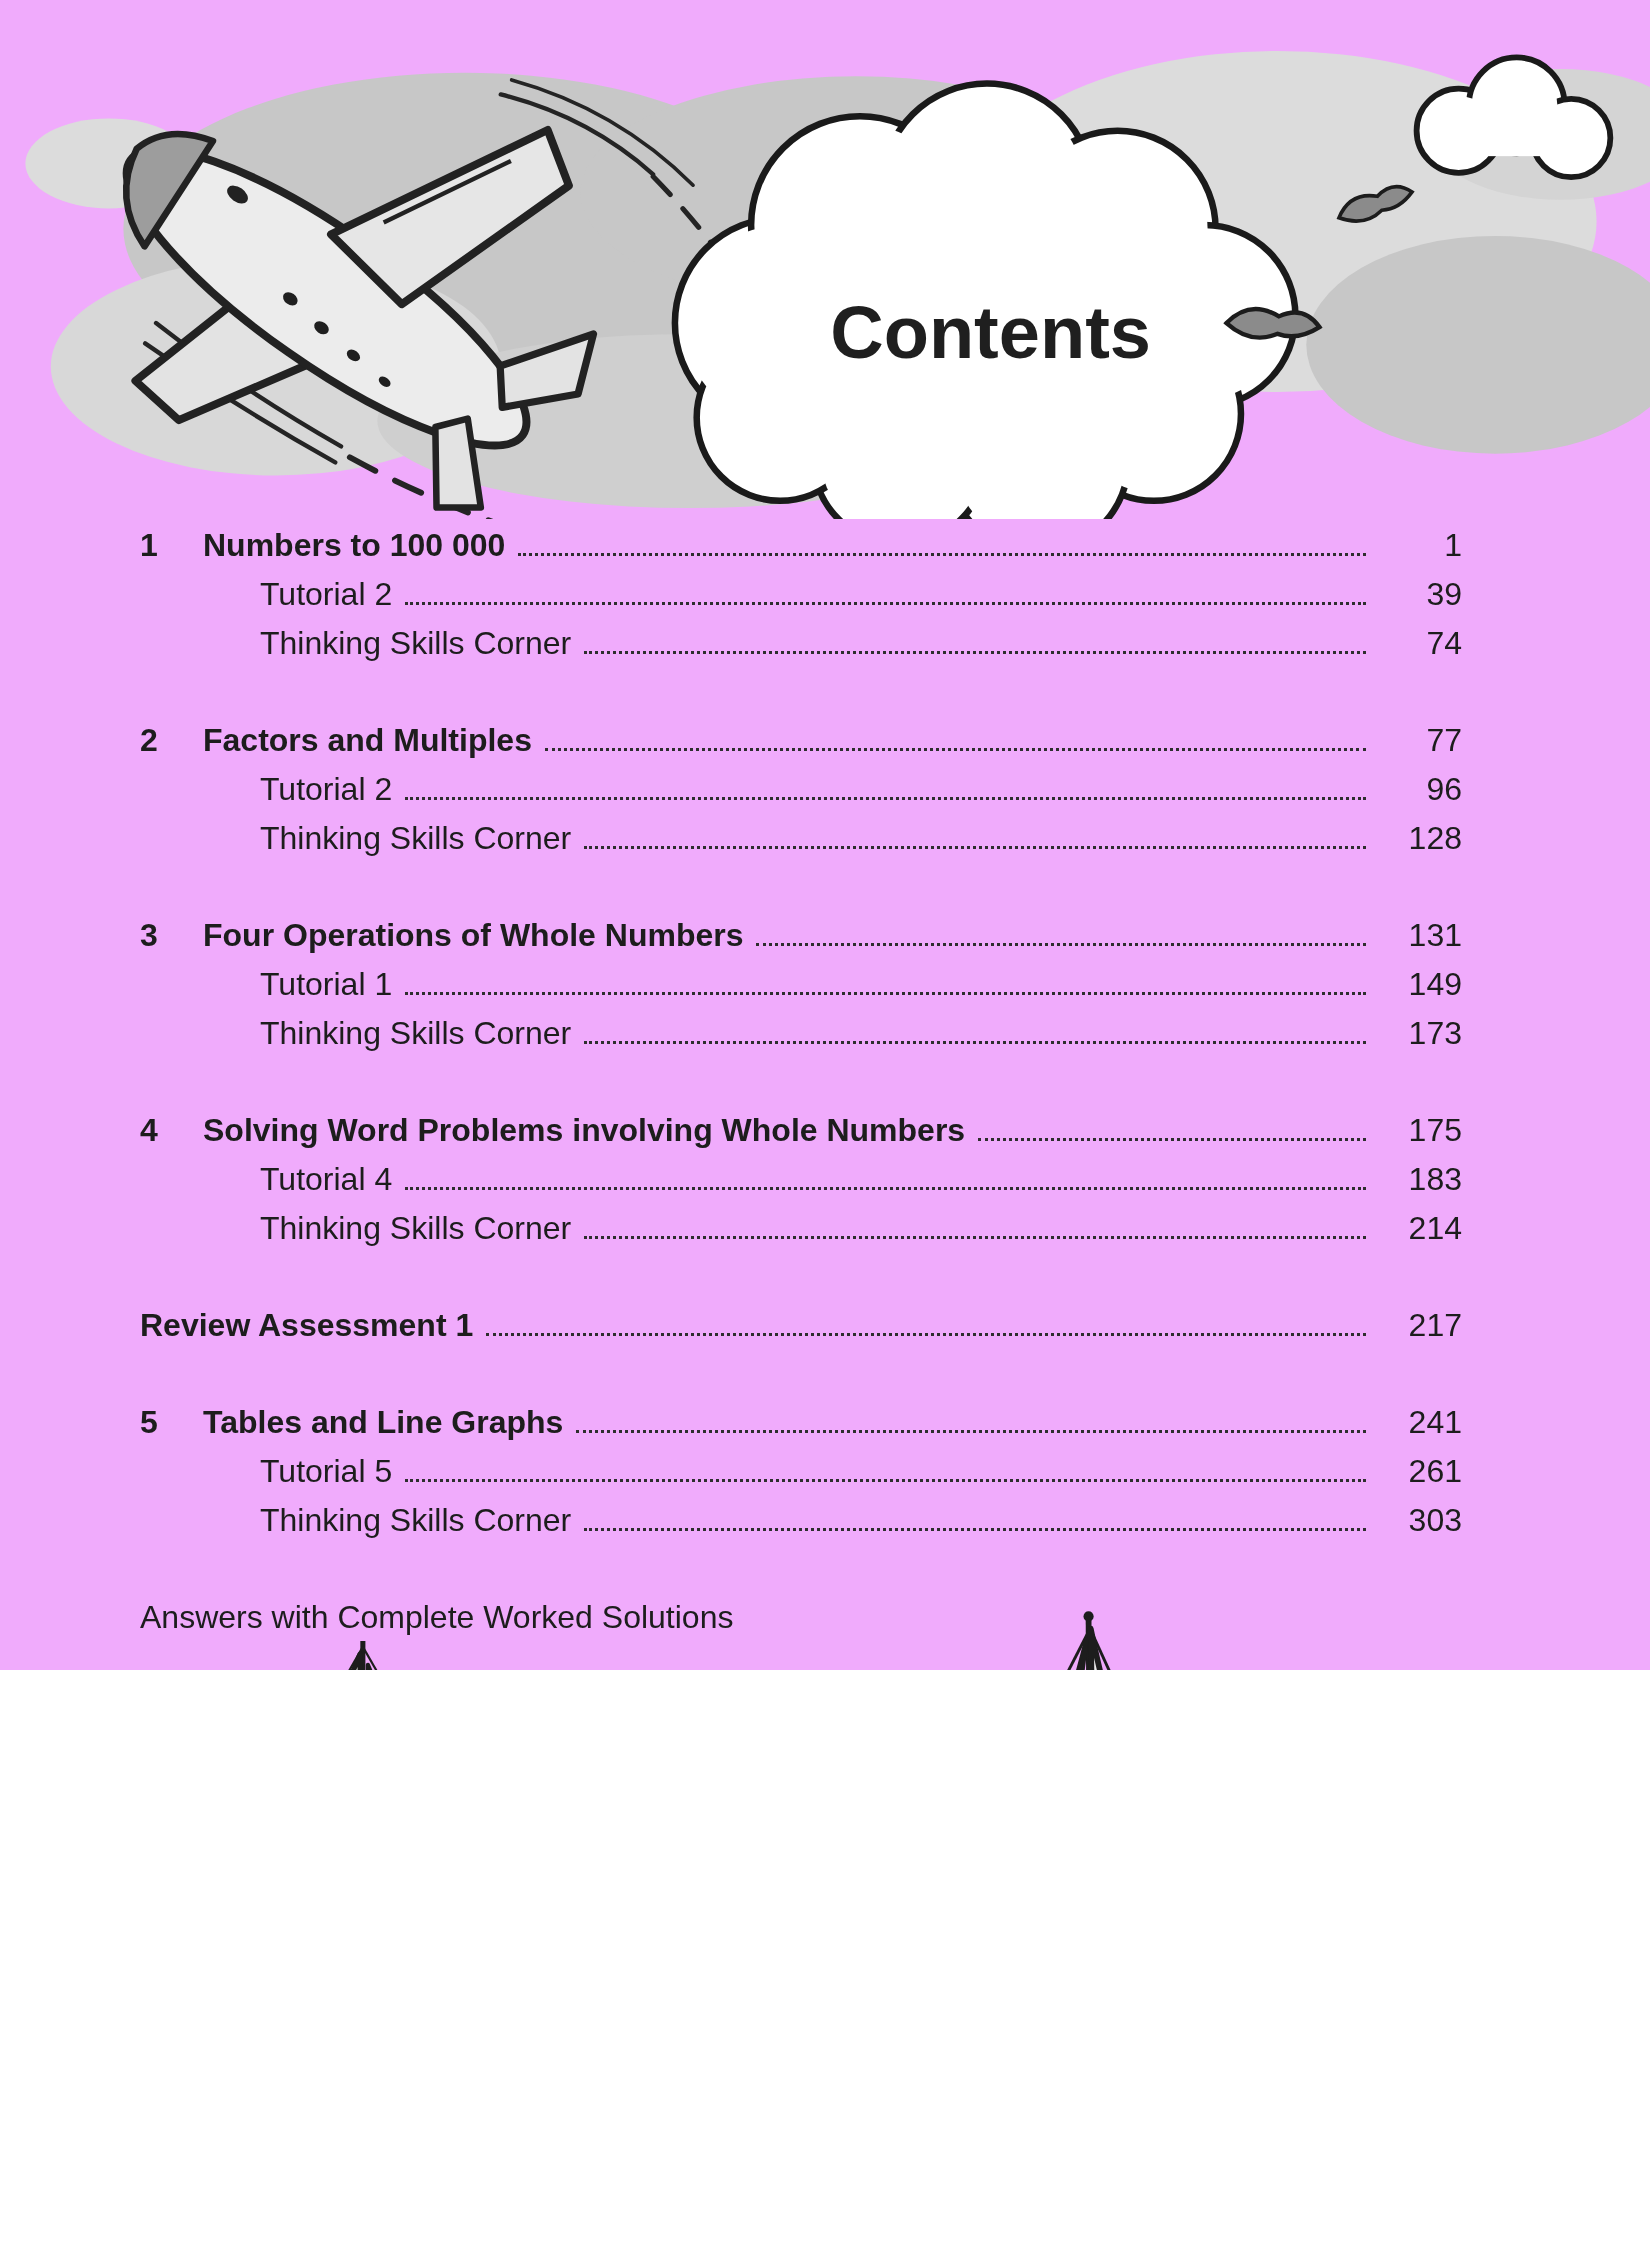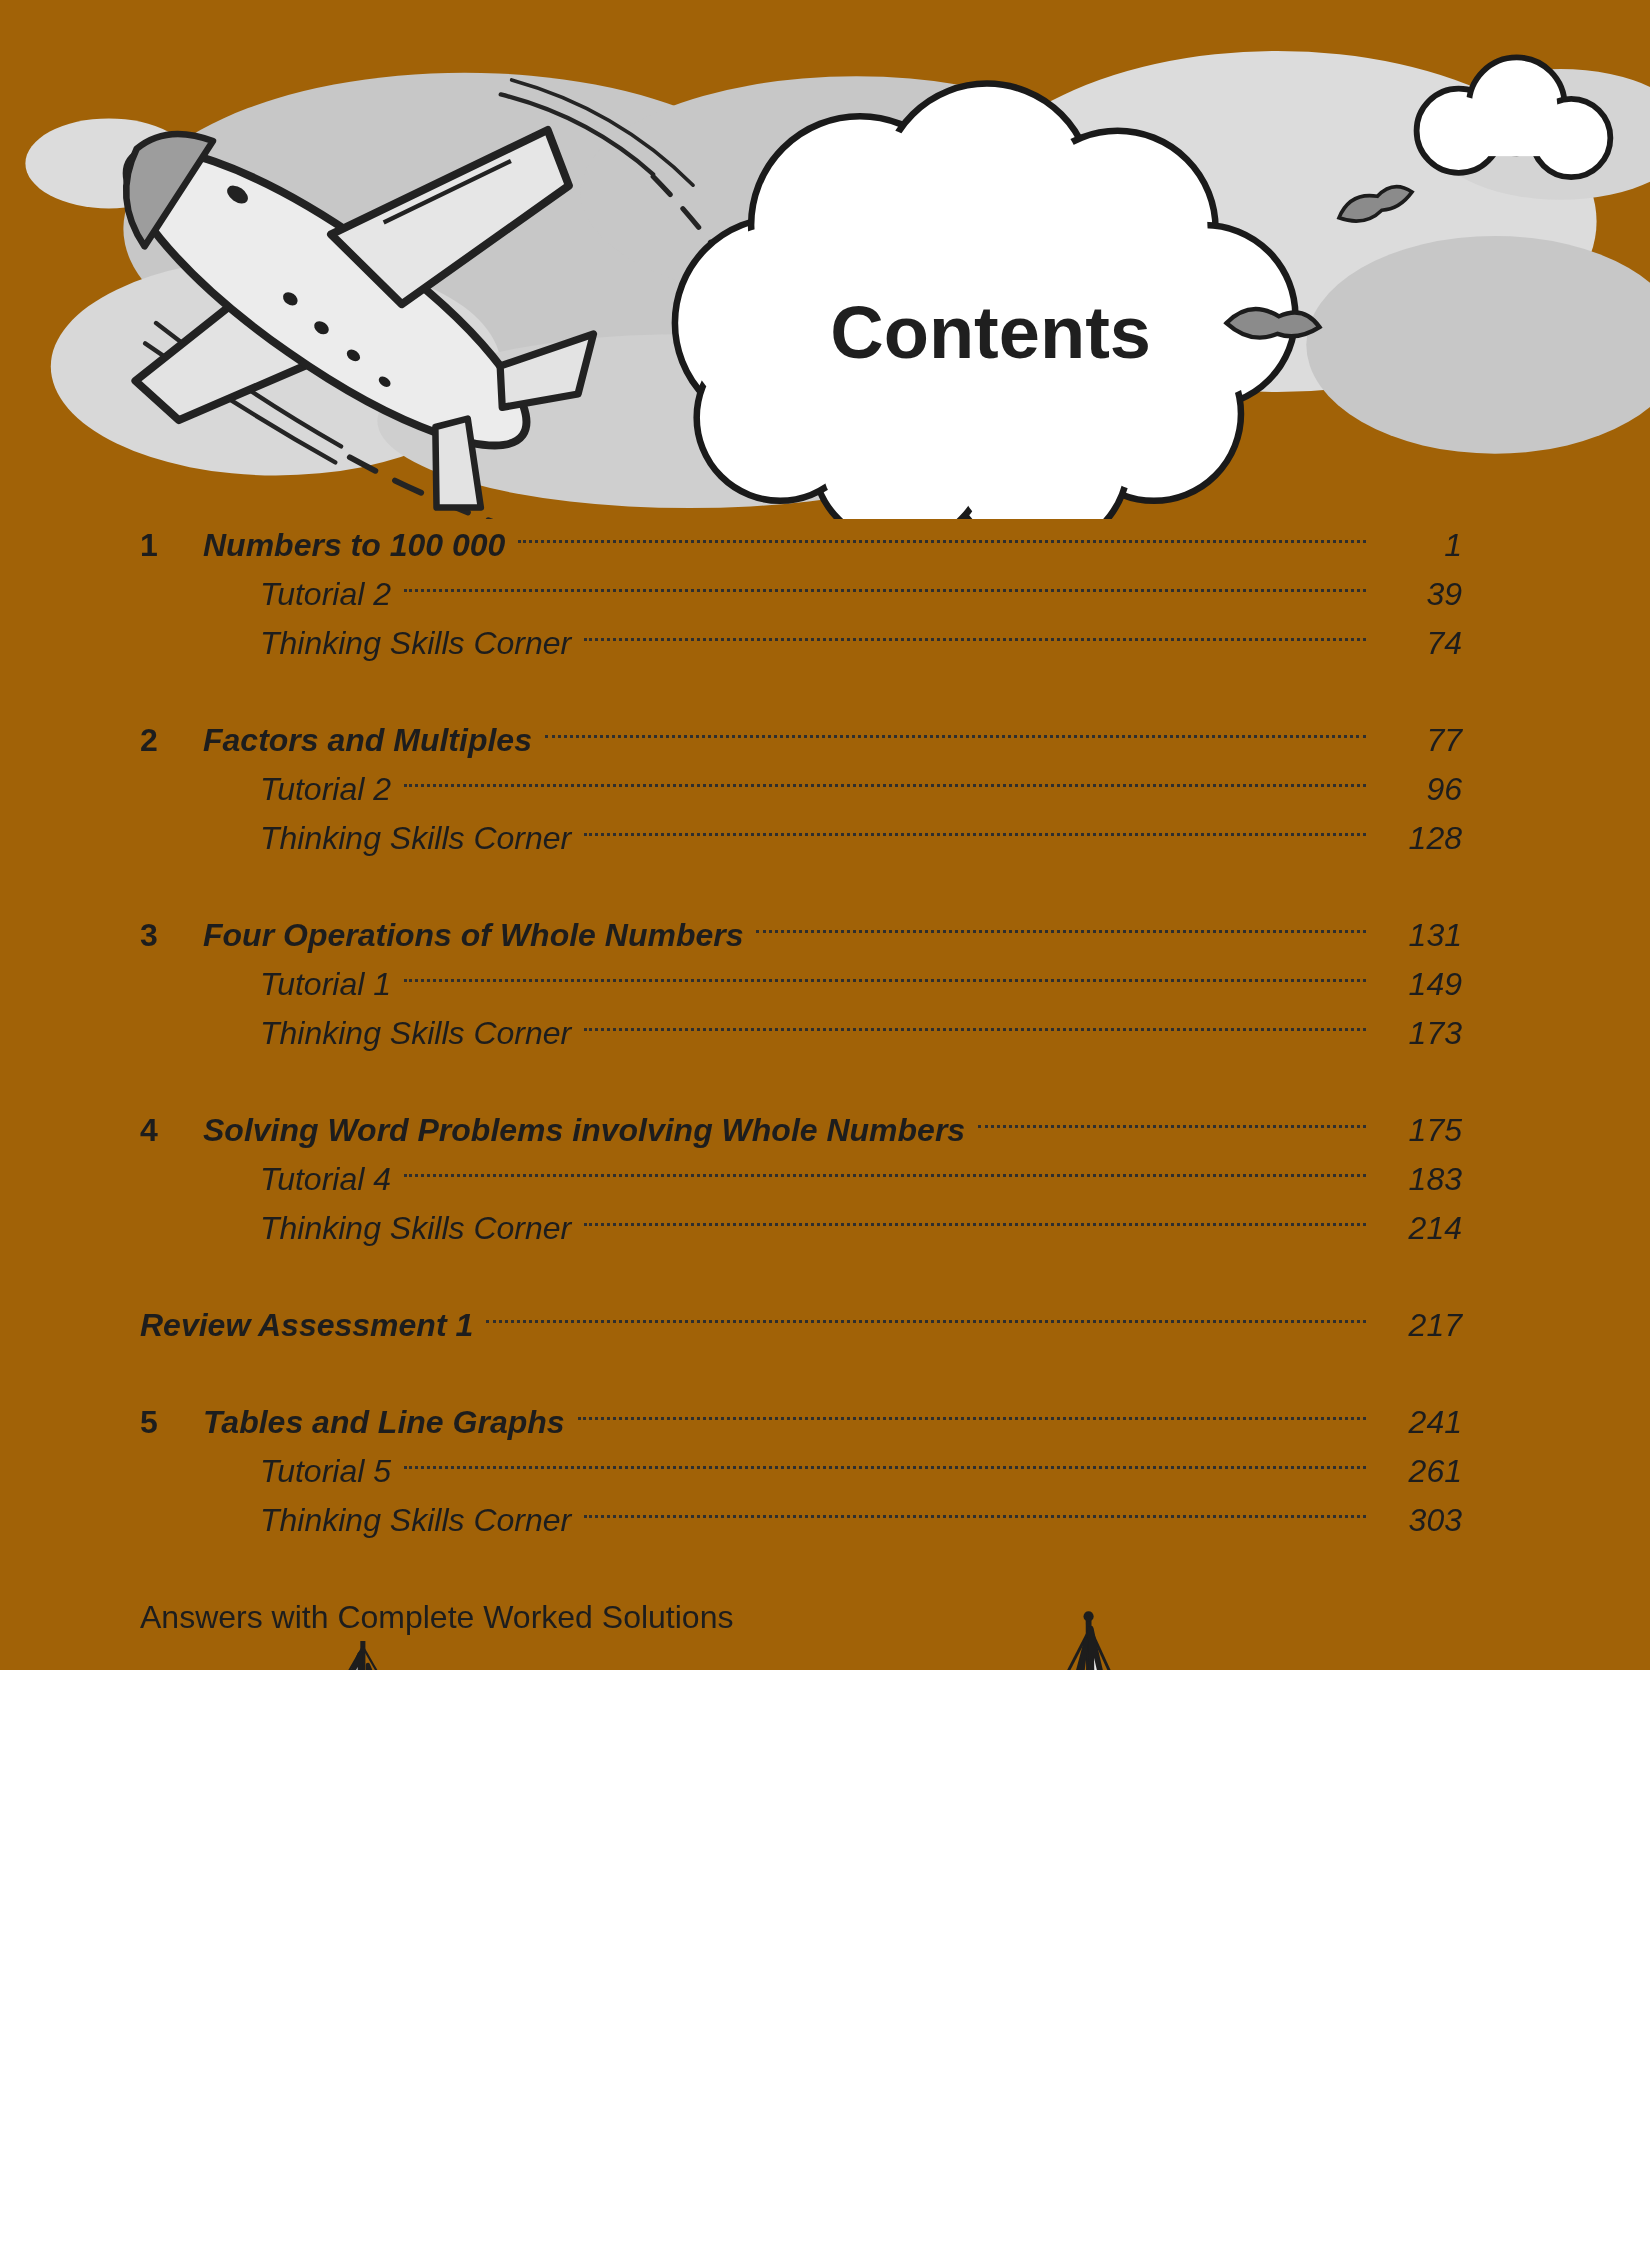--- a/index.html
+++ b/index.html
@@ -1,39 +1,39 @@
 <!DOCTYPE html>
 <html style="font-size:11.6px"><head>
 <meta charset="utf-8">
 <style>
   html,body{margin:0;padding:0;background:#ffffff;}
   .page{
     position:relative;
     width:1651px;height:1670px;
-    background:#a16207;
+    background:#f0abfc;
     font-family:"Liberation Sans", sans-serif;
     color:#1d1d1d;
     overflow:hidden;
   }
   .illus{position:absolute;left:0;pointer-events:none;}
   .illus-top{top:11px;}
   .illus-bottom{top:1596px;}
 
   
   .toc{
     position:absolute;
     left:140px;top:514px;width:1322px;
     font-size:32px;line-height:1.1;
   }
   .group{margin-bottom:48px;}
   .row{display:flex;align-items:flex-end;height:49px;}
   .bold{font-weight:700;}
   .num{width:63px;flex:none;font-weight:700;}
   .row.sub{padding-left:120px;}
-  .line{flex:1;display:flex;align-items:center;min-width:0;font-style:italic;}
+  .line{flex:1;display:flex;align-items:flex-end;min-width:0;}
   .label{flex:none;white-space:nowrap;}
   .dots{
     flex:1;
     border-bottom:3.6px dotted #2e2e2e;
     margin:0 10.2px 7.3px 13px;
     min-width:29px;
   }
   .pg{flex:none;width:86px;text-align:right;}
   .answers-row .label{font-weight:400;}
 </style>

